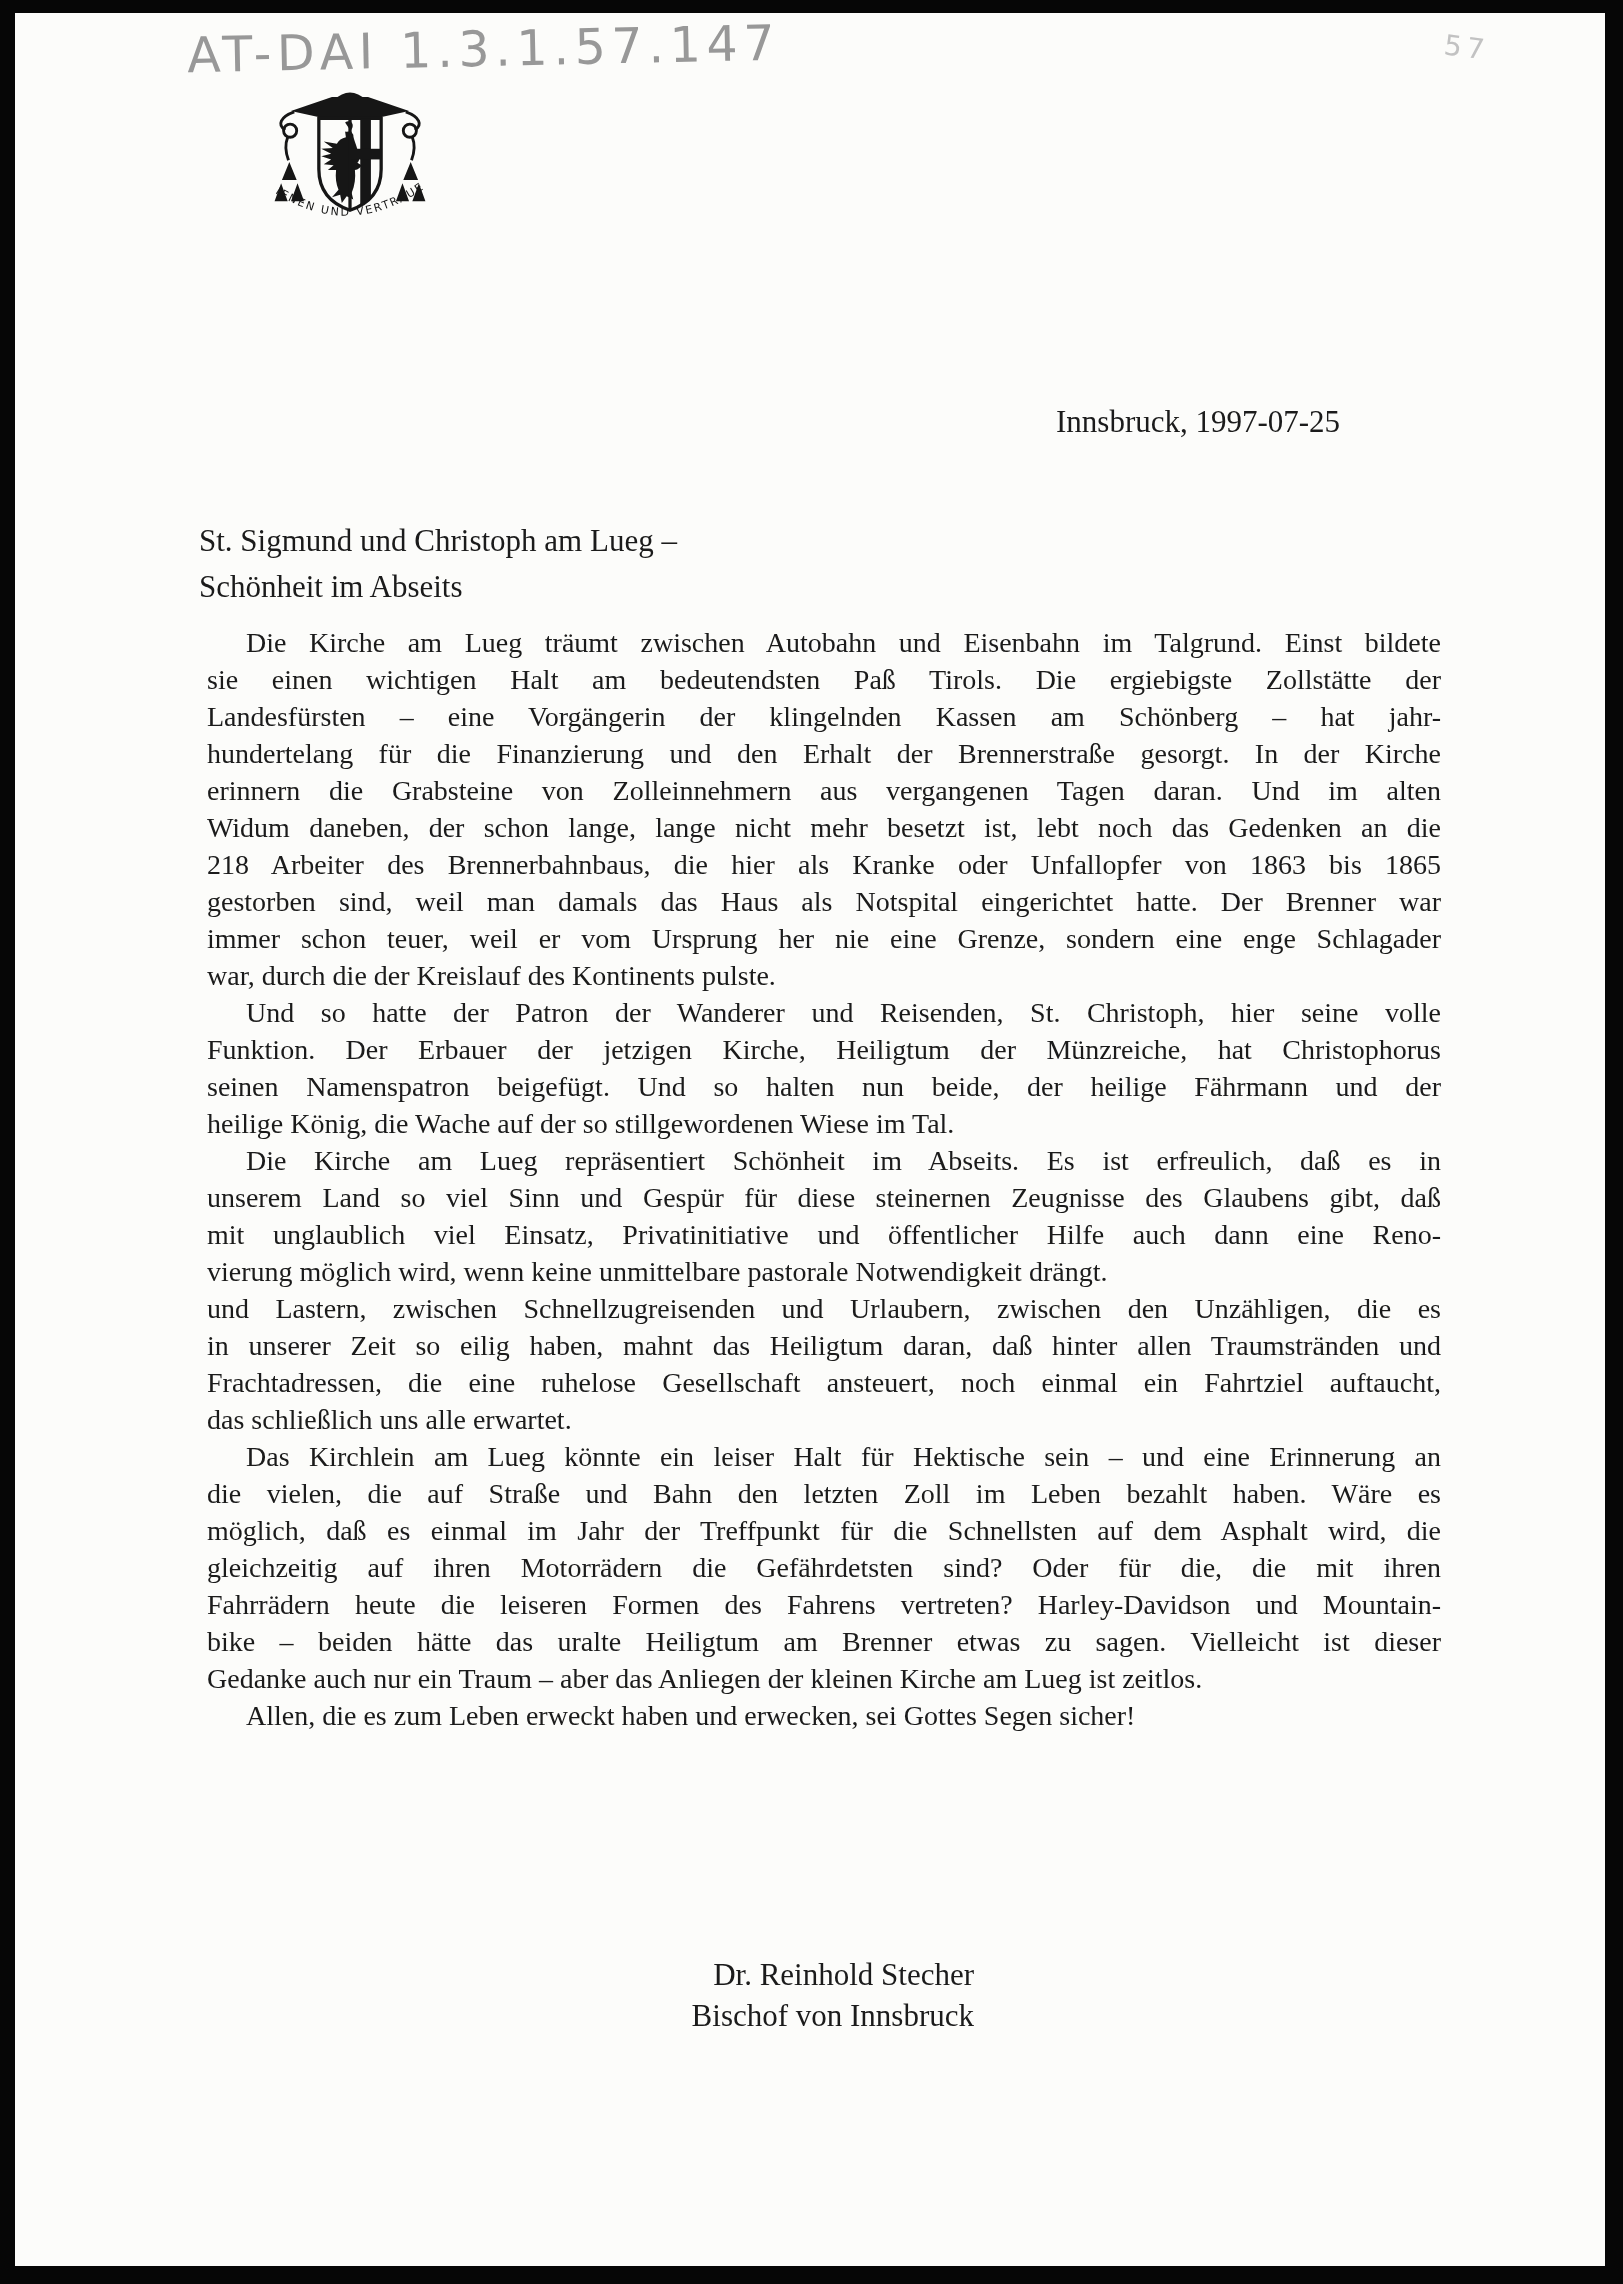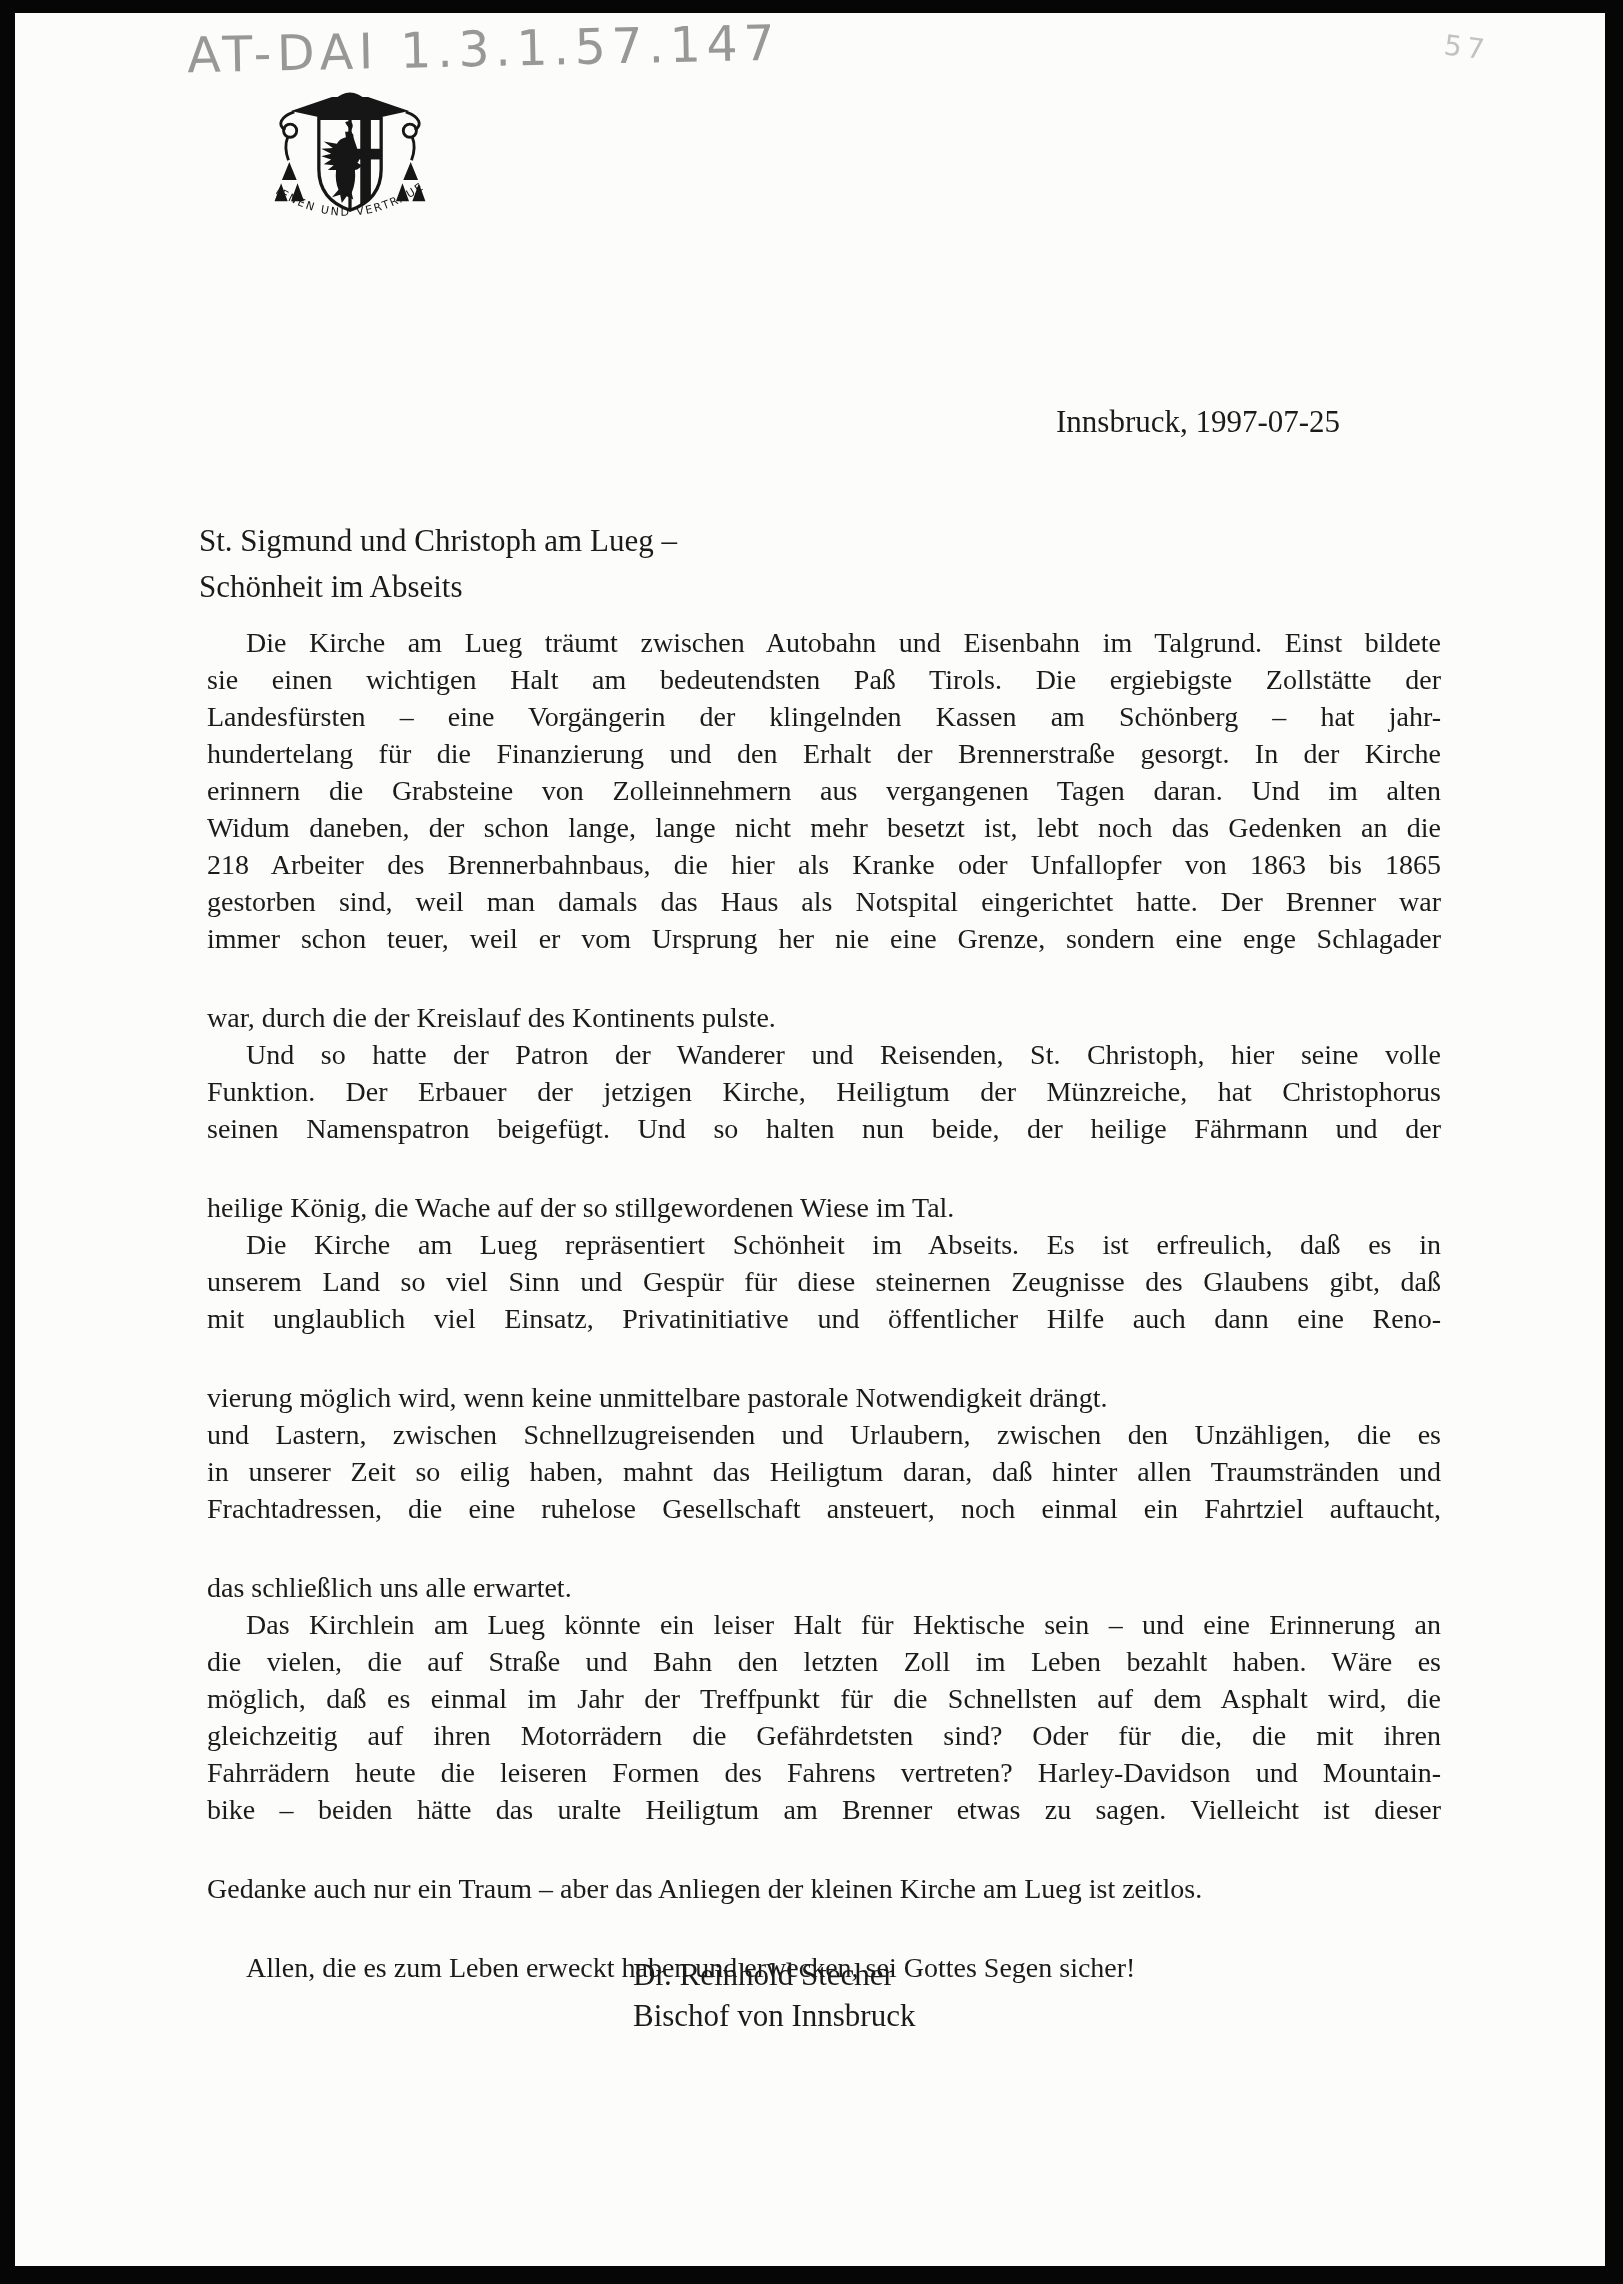--- a/index.html
+++ b/index.html
@@ -28,22 +28,22 @@
   .sender {
     left:102px; top:269px; font-size:27px; letter-spacing:4.5px;
     word-spacing:7.3px; color:#202020; white-space:nowrap;
   }
   .dateline { left:1056px; top:404px; width:357px; font-size:31px; }
   .subject { left:199px; top:518px; font-size:31px; line-height:46px; }
   
   .body-block { left:207px; top:624px; width:1234px; font-size:28px; line-height:37px; }
   .line { text-align:justify; text-align-last:justify; text-justify:inter-word; }
   .line.indent { text-indent:39px; }
-  .line.last { text-align-last:left;margin-top:42px; }
-  .signature { left:633px; top:1954px; width:341px; text-align:left; font-size:31px; line-height:41px; }
+  .line.last { text-align-last:left; }
+  .signature { left:633px; top:1954px; width:341px; text-align:right; font-size:31px; line-height:41px; }
 </style>
 </head>
 <body>
 
 <div class="scan">
   <div class="page"></div>
 
   <div class="abs hand-ref">AT-DAI 1.3.1.57.147</div>
 
   <div class="abs hand-pg">57</div>

